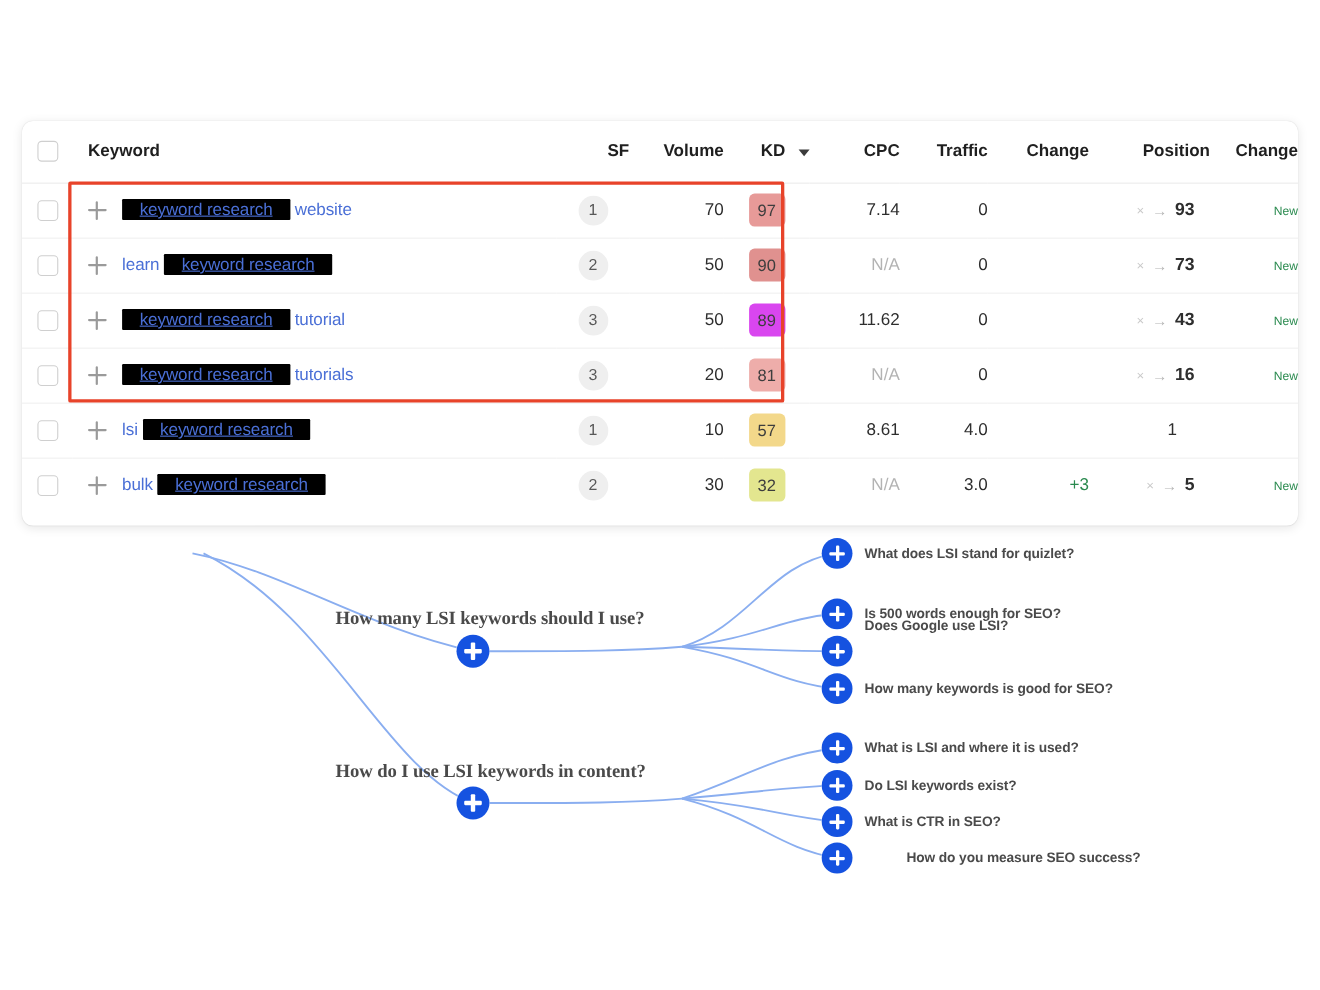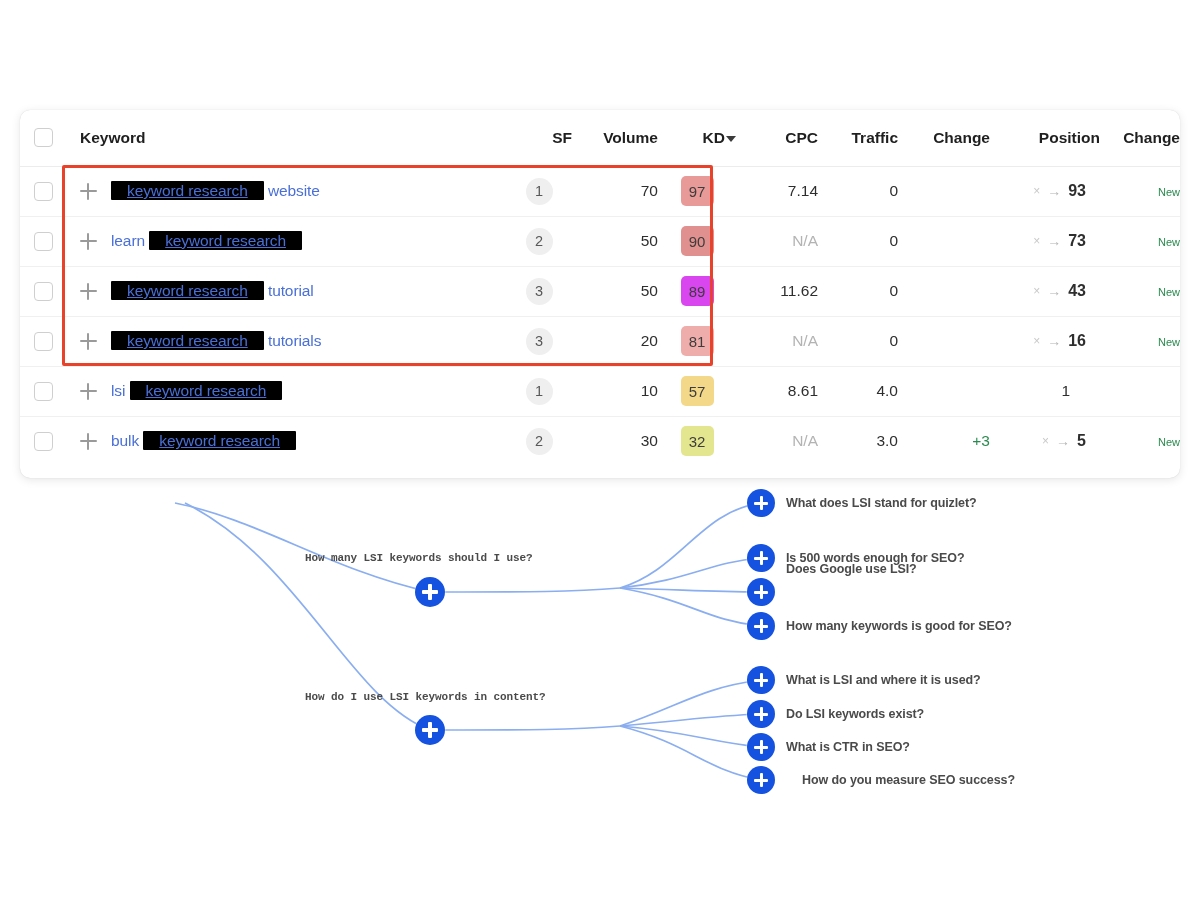--- a/index.html
+++ b/index.html
@@ -38,22 +38,22 @@
   #mindmap-svg {
     position: absolute;
     left: 0;
     top: 0;
     width: 1200px;
     height: 900px;
   }
 
   .mm-branch-label {
     position: absolute;
-    font-family: Liberation Mono, monospace;
-    font-size: 11px;
+    font-family: Liberation Serif, serif;
+    font-size: 17px;
     font-weight: 700;
     color: #4a4a4a;
     white-space: nowrap;
     letter-spacing: -0.1px;
   }
 
   .mm-node {
     position: absolute;
     width: 28px;
     height: 28px;
@@ -154,21 +154,21 @@
     padding-right: 0;
   }
   thead th.th-chk {
     text-align: center;
     padding-right: 0;
   }
 
   .th-sort {
     display: inline-flex;
     align-items: center;
-    gap: 1px;
+    gap: 12px;
   }
   .caret-down {
     width: 0; height: 0;
     border-left: 5px solid transparent;
     border-right: 5px solid transparent;
     border-top: 6px solid #3b3b3b;
     display: inline-block;
     margin-top: 2px;
   }
 
@@ -393,21 +393,21 @@
     <div class="mm-node" style="left:747px; top:733px;">
       <span class="plus-h"></span>
       <span class="plus-v"></span>
     </div>
     <div class="mm-leaf-label" style="left:786px; top:740px;">What is CTR in SEO?</div>
 
     <div class="mm-node" style="left:747px; top:766px;">
       <span class="plus-h"></span>
       <span class="plus-v"></span>
     </div>
-    <div class="mm-leaf-label" style="left:786px; top:773px;padding-left:16px;">How do you measure SEO success?</div>
+    <div class="mm-leaf-label" style="left:808px; top:773px;padding-left:16px;">How do you measure SEO success?</div>
   </div>
 
   <div id="kw-card">
     <table class="kw-table">
       <colgroup>
         <col class="col-chk">
           <col class="col-kw">
           <col class="col-sf">
           <col class="col-vol">
         <col class="col-kd">

